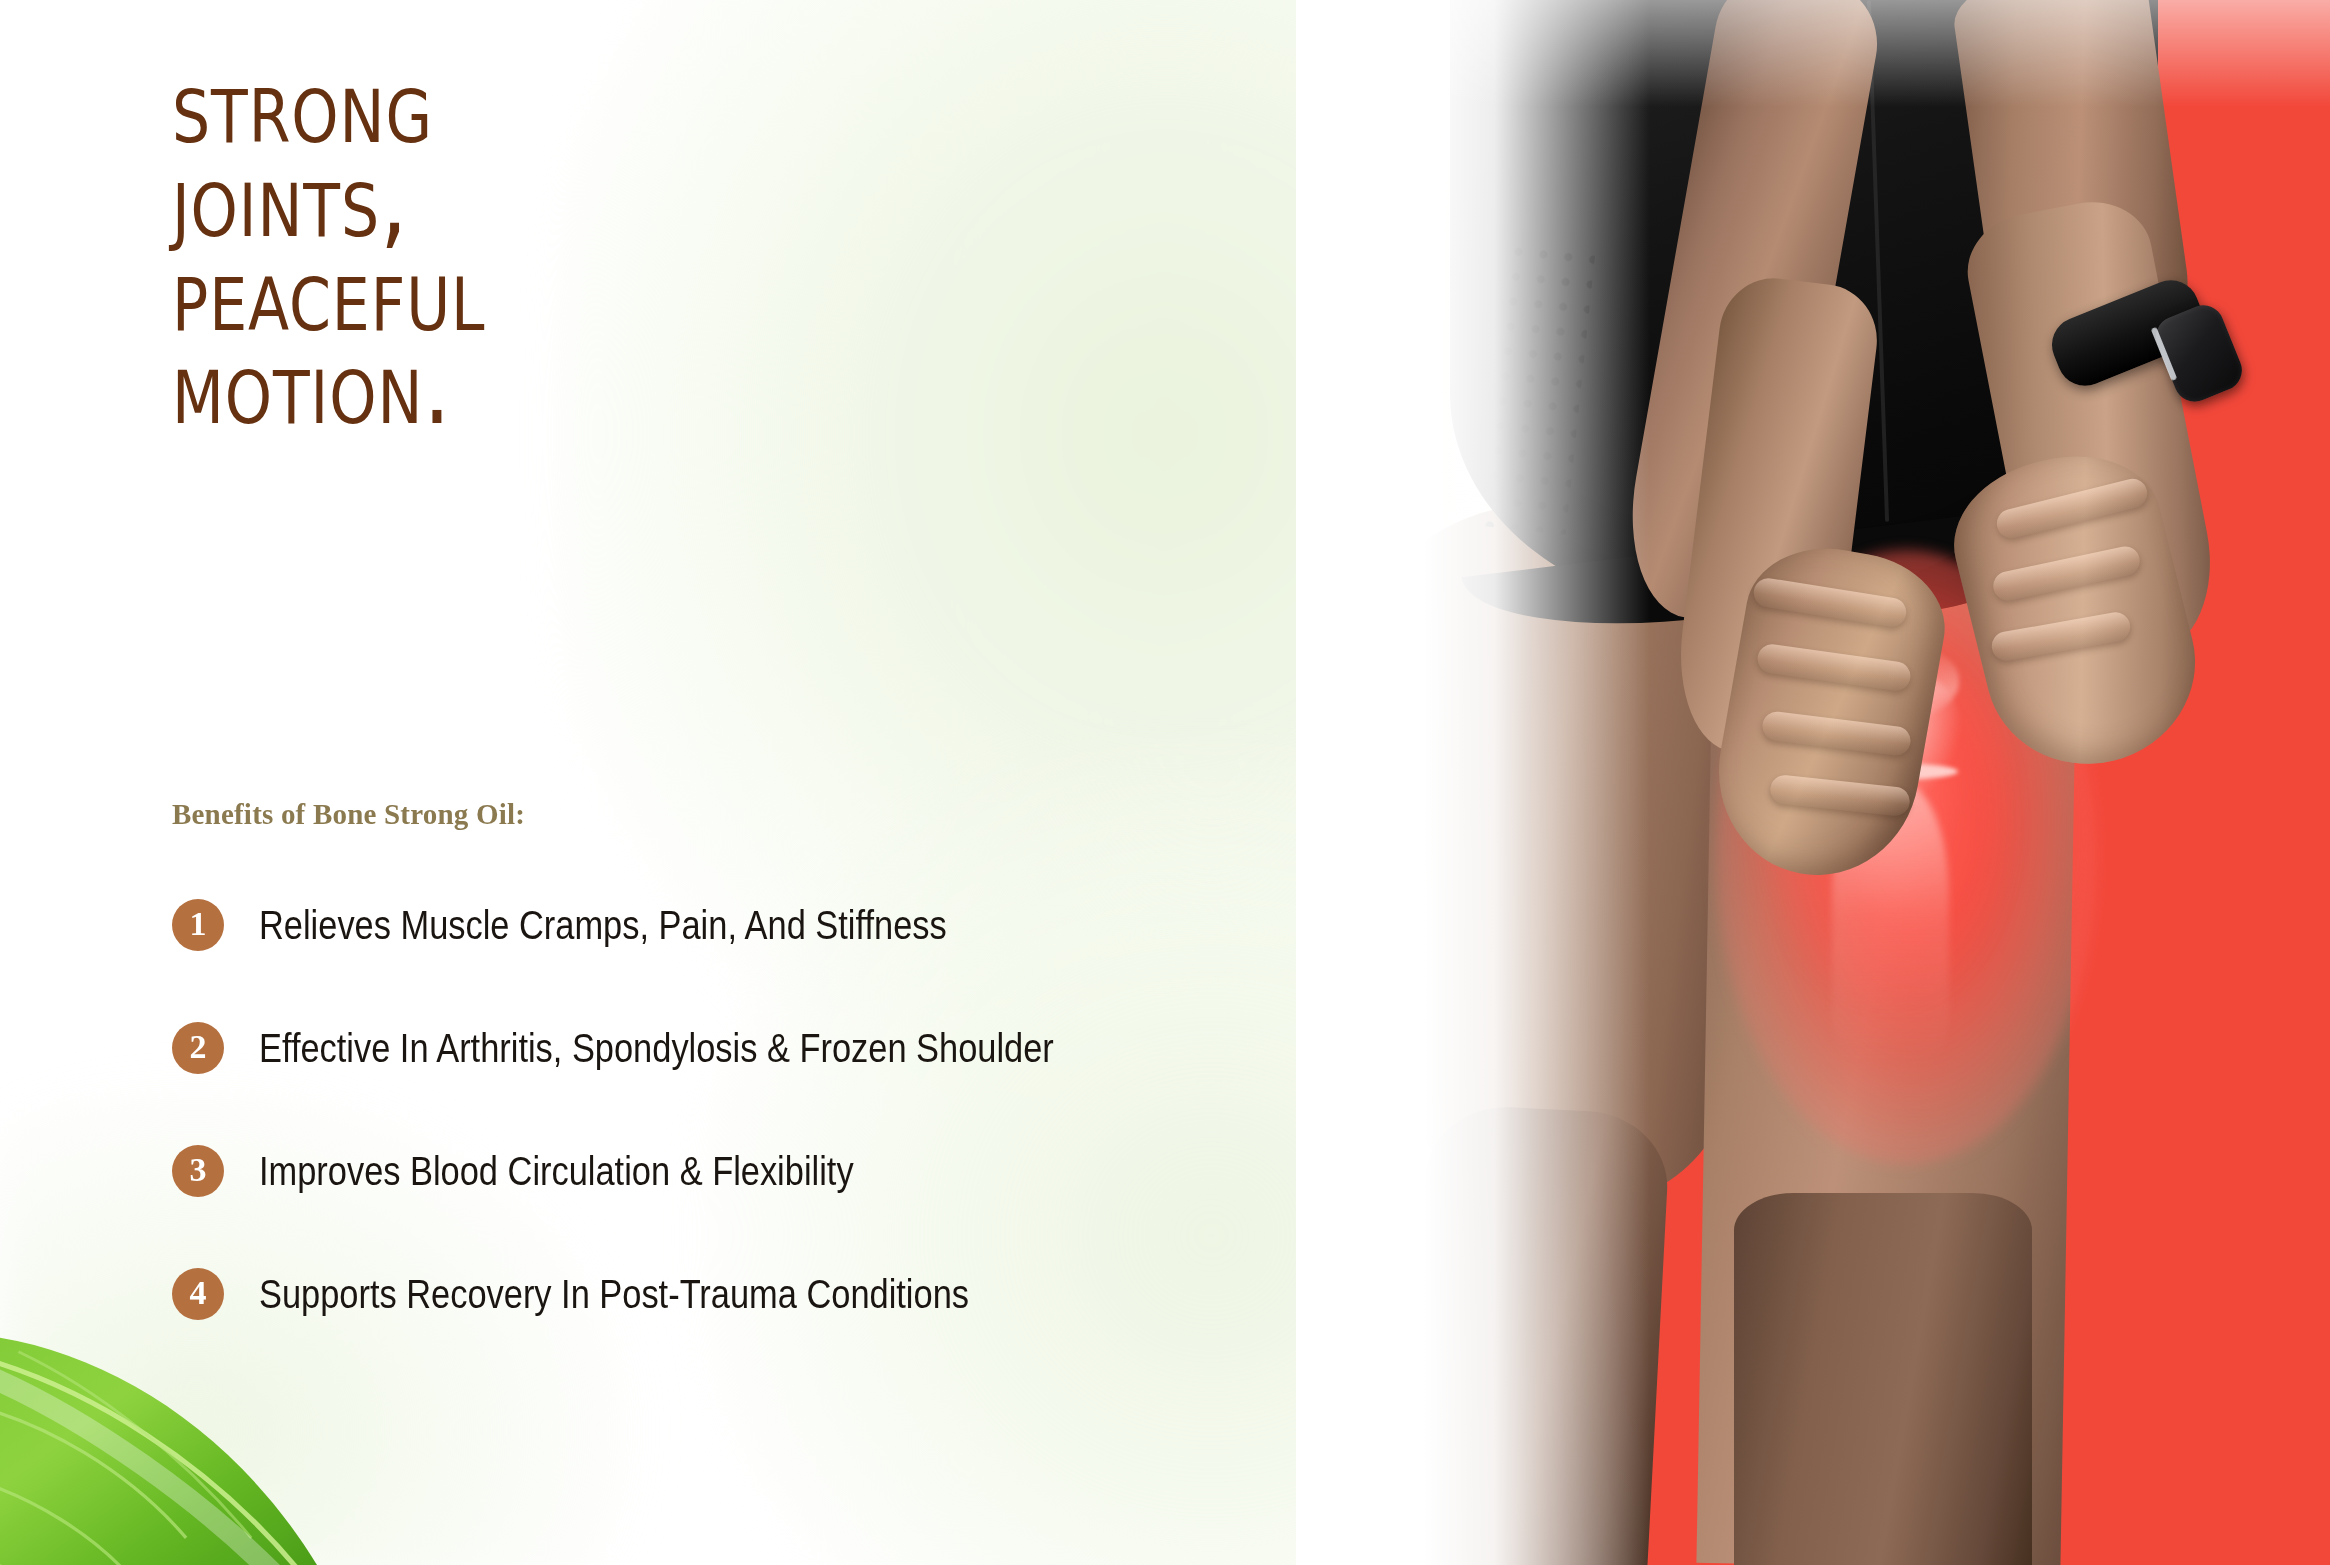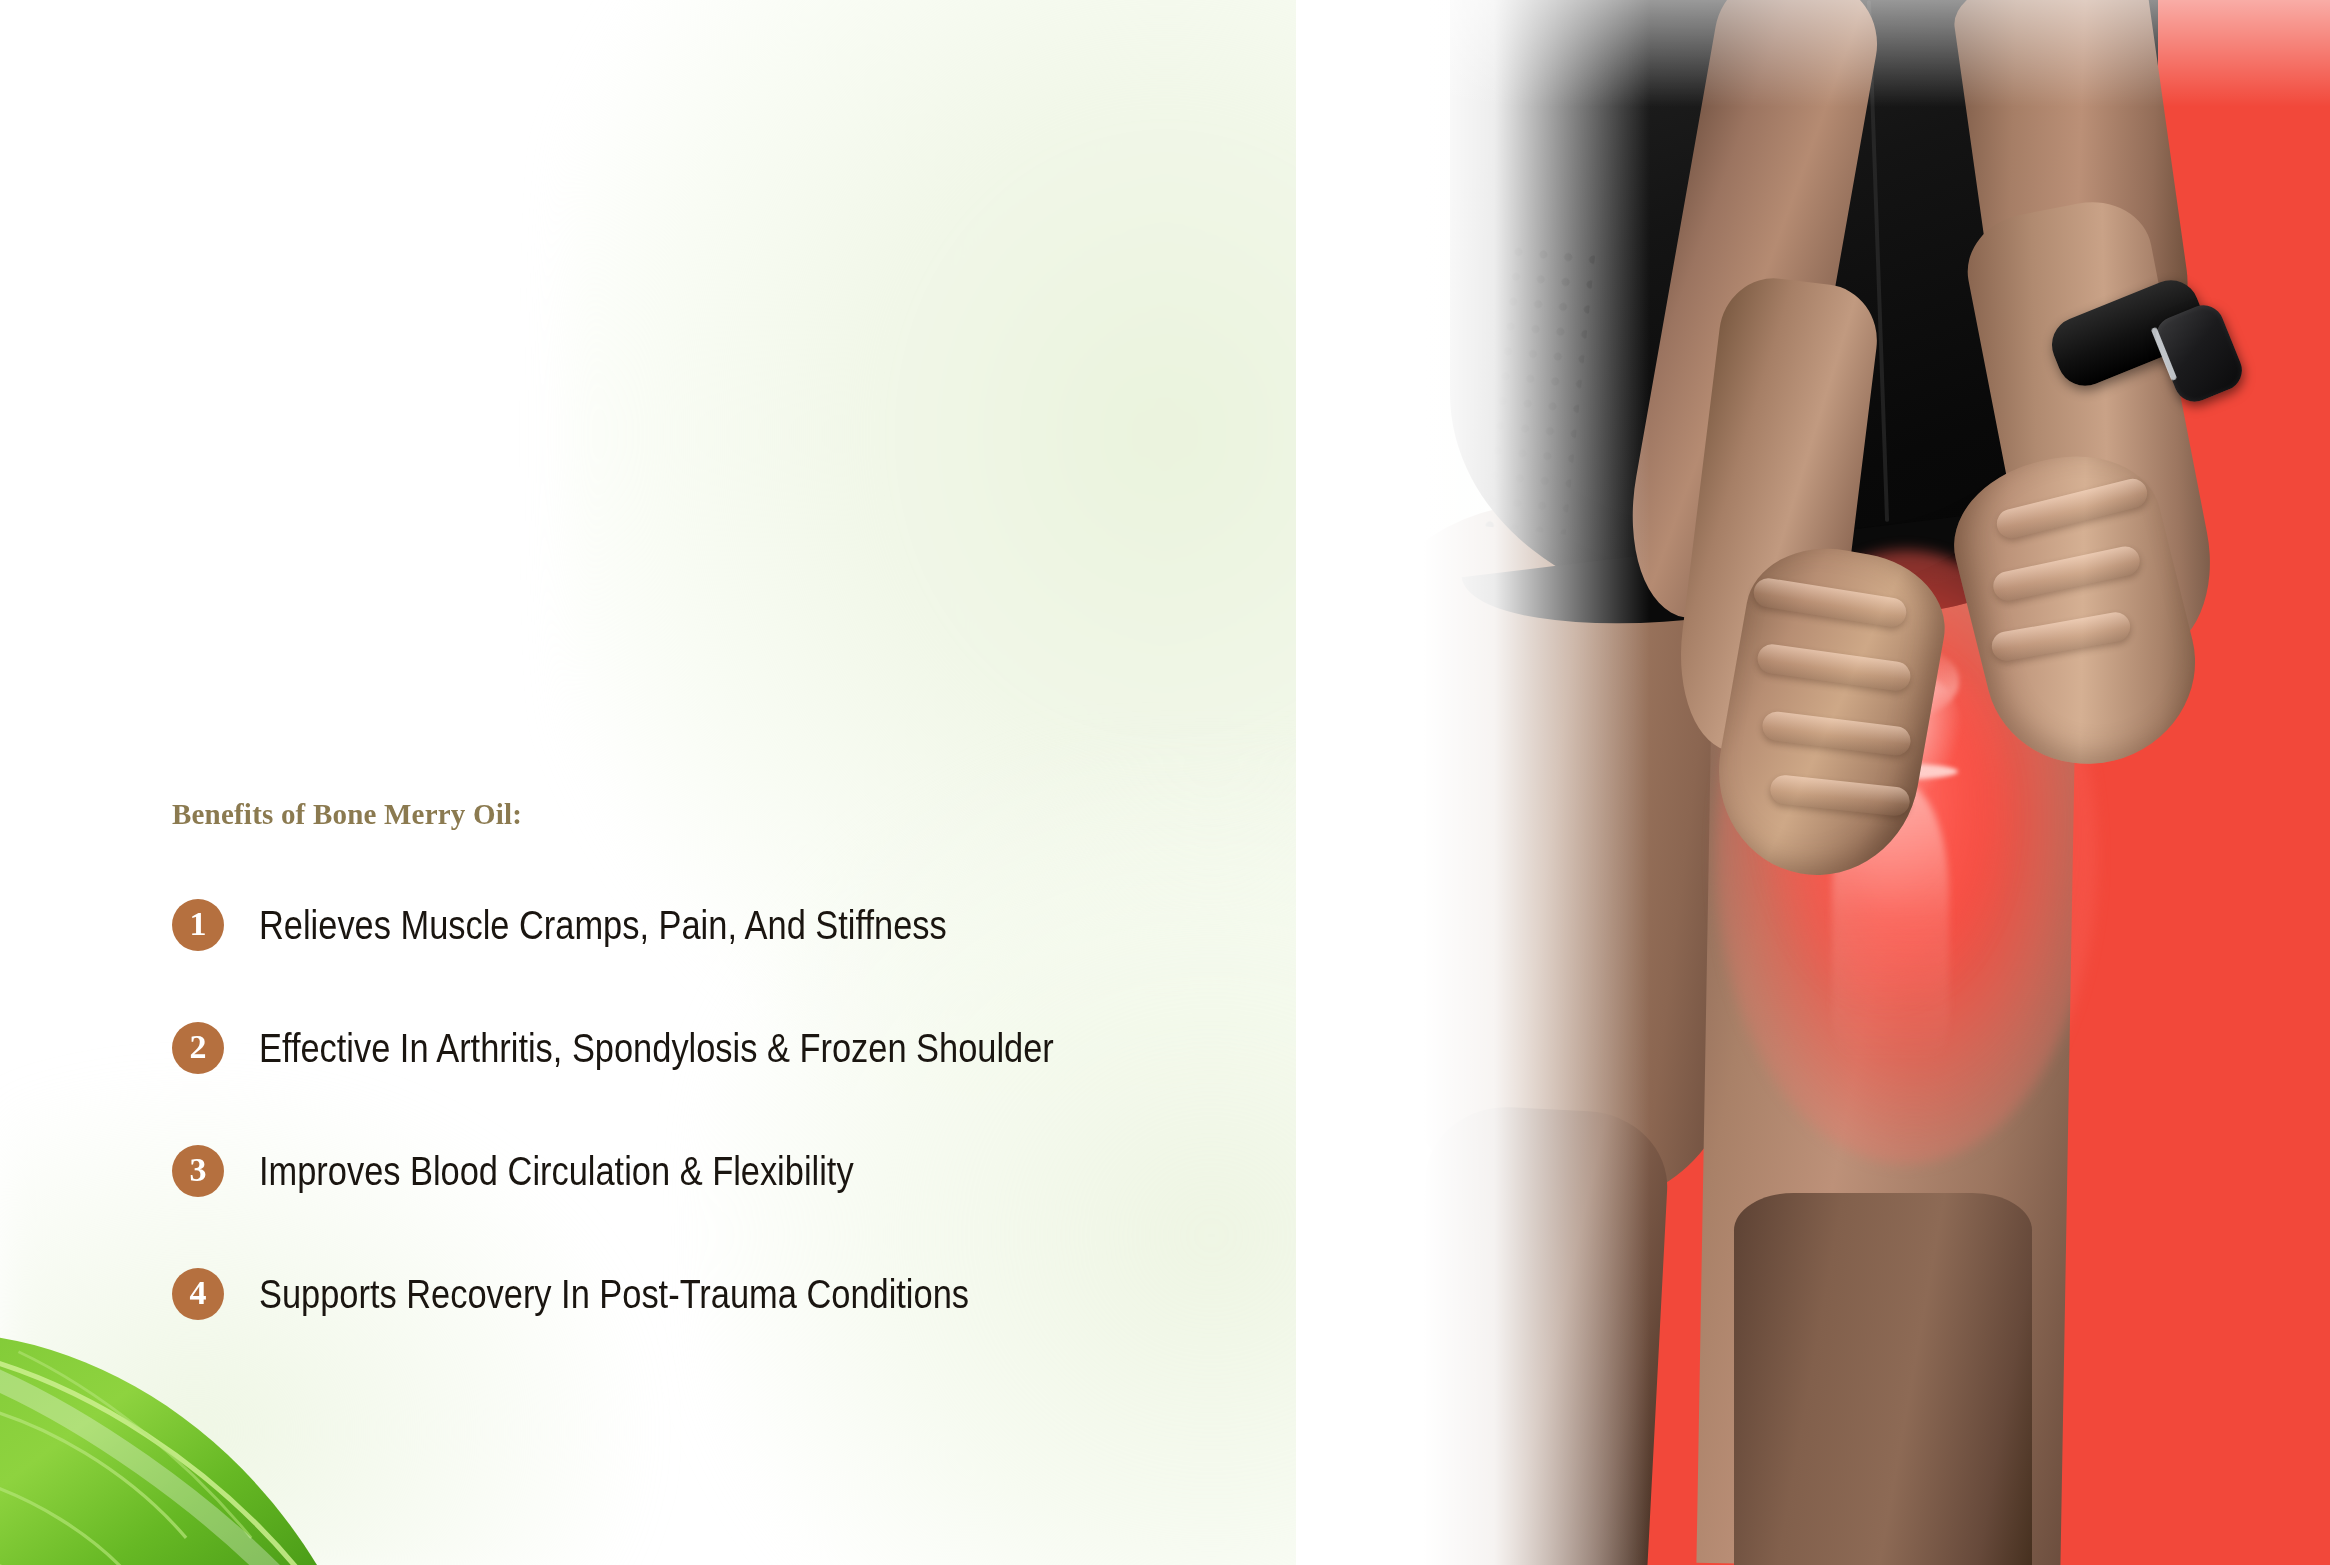--- a/index.html
+++ b/index.html
@@ -469,22 +469,28 @@
       <div class="watch-face"></div>
       <div class="watch-glint"></div>
     </div>
 
     <div class="photo-fade"></div>
     <div class="photo-fade-top"></div>
   </div>
 
   <div class="left-col">
 
-
-    <div class="benefits-label">Benefits of Bone Merry Oil:</div>
+    <div class="headline">
+      <span class="hl">Strong</span>
+      <span class="hl">Joints,</span>
+      <span class="hl">Peaceful</span>
+      <span class="hl">Motion.</span>
+    </div>
+
+    <div class="benefits-label">Benefits of Bone Strong Oil:</div>
 
     <div class="benefit-list">
 
       <div class="benefit-row">
         <div class="badge">1</div>
         <div class="benefit-text">Relieves Muscle Cramps, Pain, And Stiffness</div>
       </div>
 
       <div class="benefit-row">
         <div class="badge">2</div>

